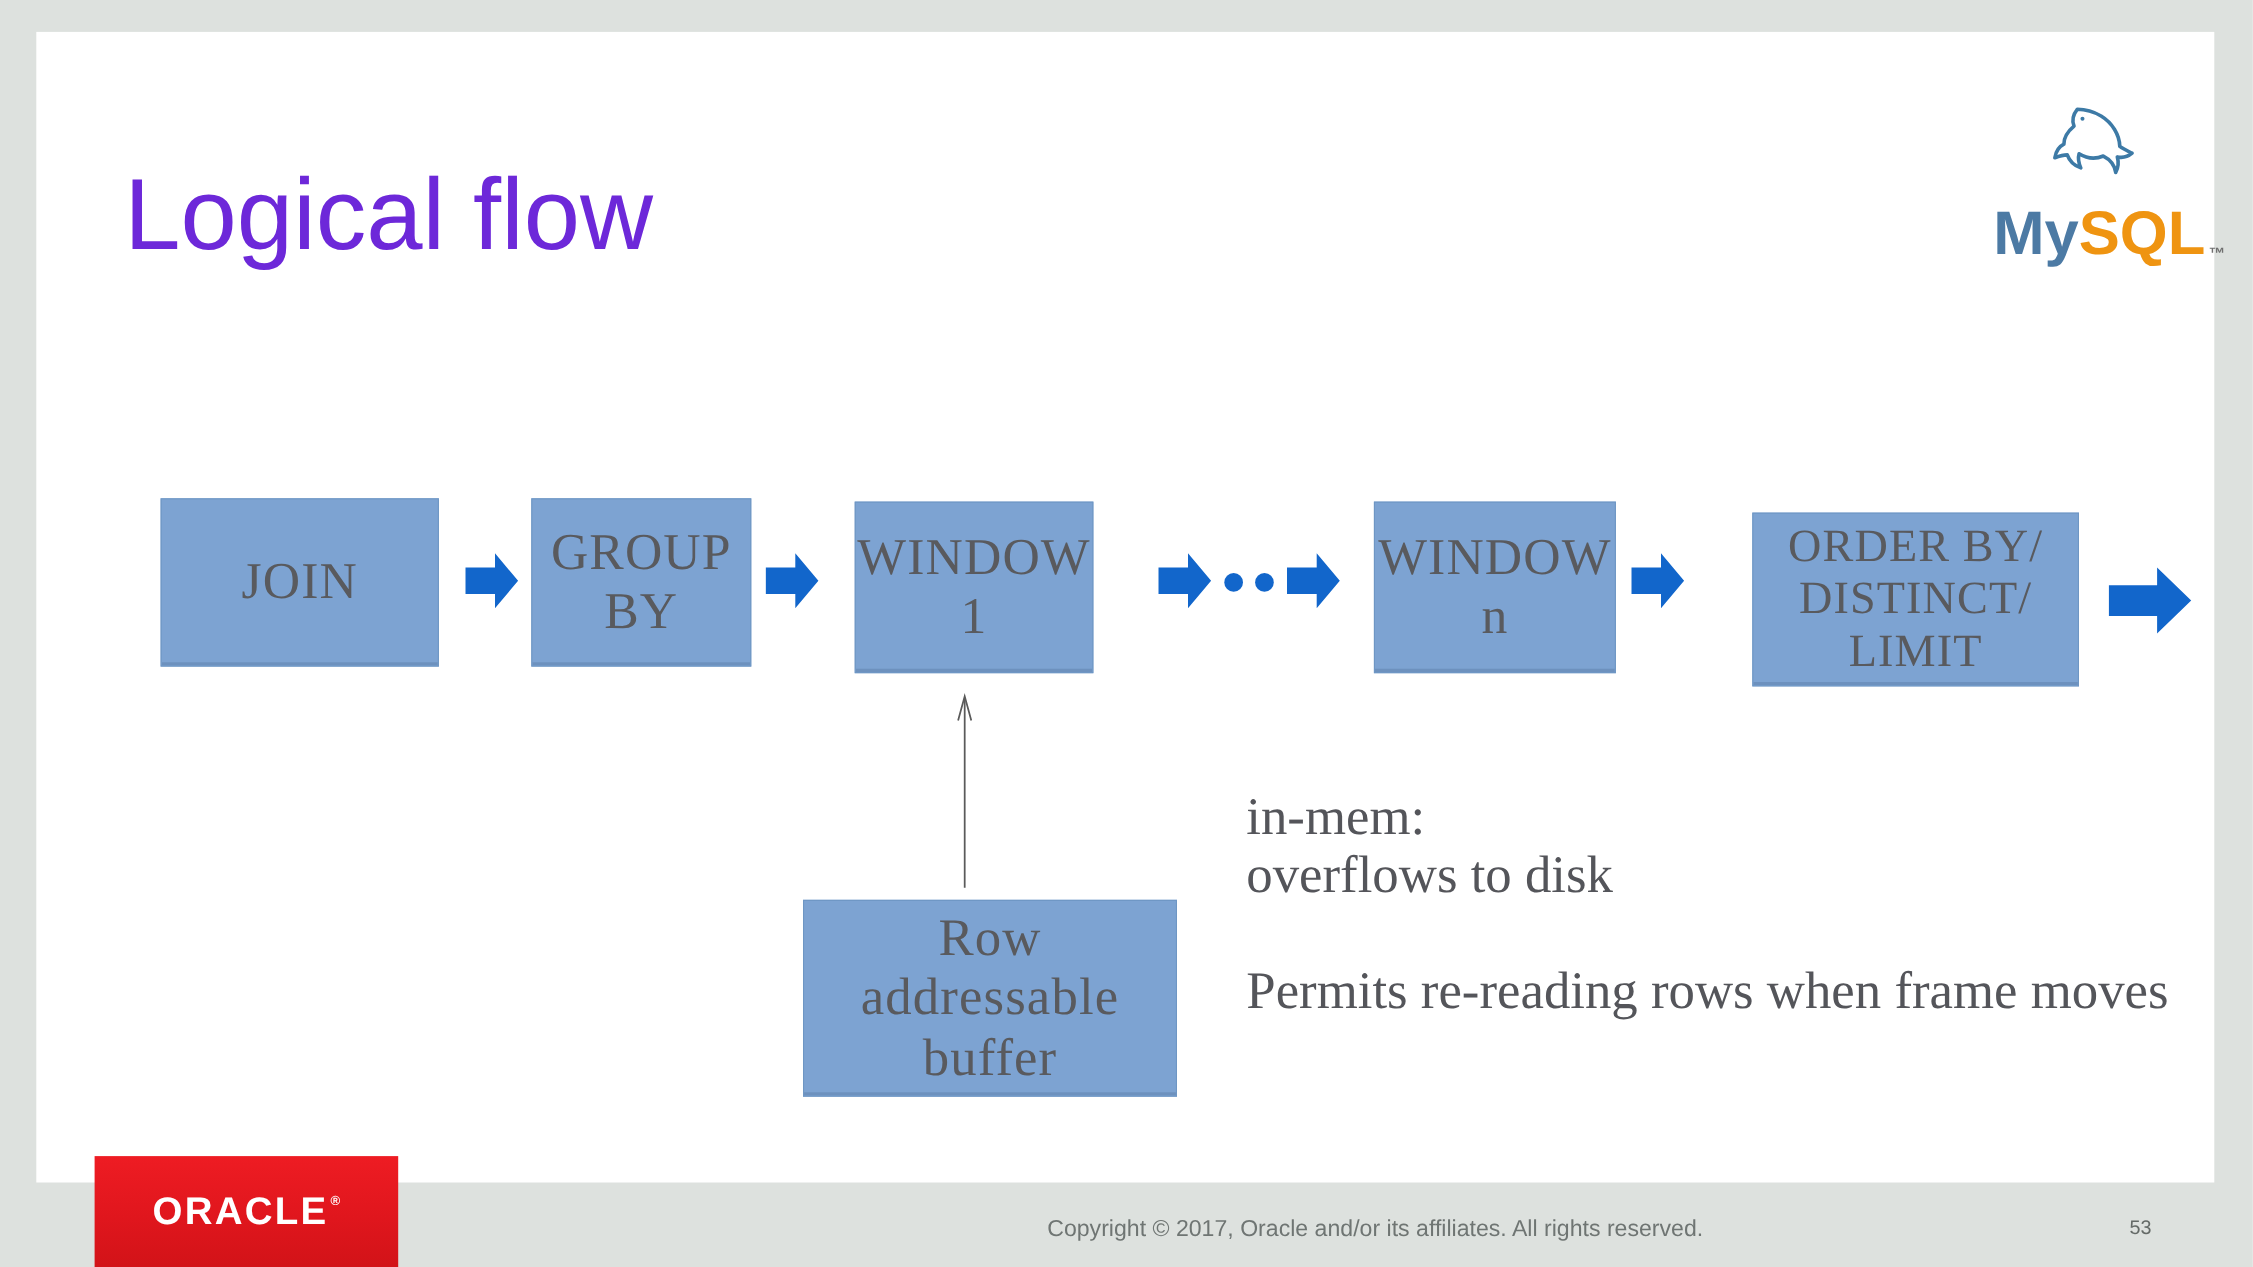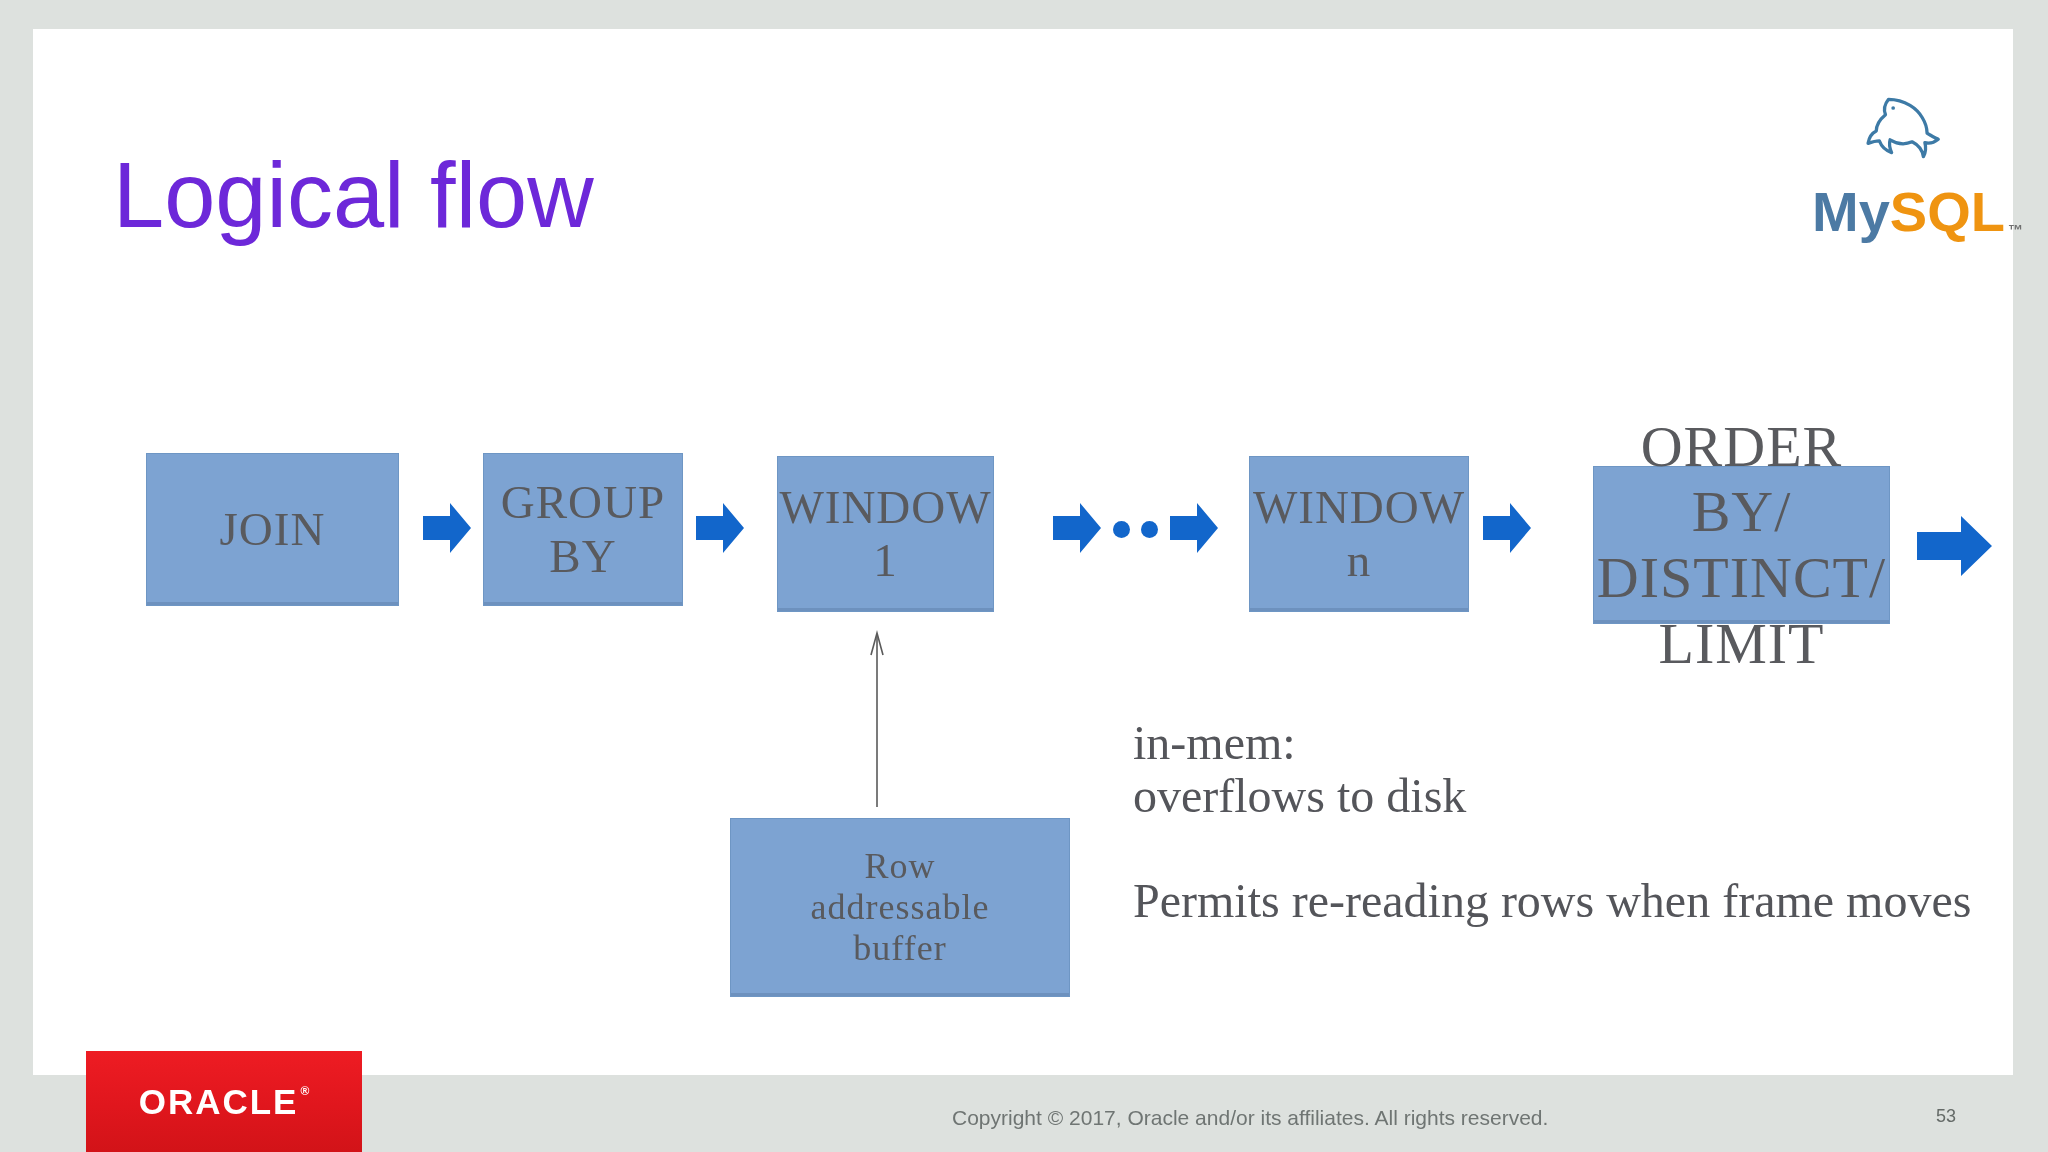--- a/index.html
+++ b/index.html
@@ -26,38 +26,38 @@
     font-family:"Liberation Serif", serif; color:#595a5e;
     white-space:pre-line; line-height:1.13; letter-spacing:1px;
   }
   #box-join     { left:113px;  top:424px; width:251px; height:151px; }
   #box-groupby  { left:450px;  top:424px; width:198px; height:151px; }
   #box-window1  { left:744px;  top:427px; width:215px; height:154px; }
   #box-windown  { left:1216px; top:427px; width:218px; height:154px; }
   #box-orderby  { left:1560px; top:437px; width:295px; height:156px; }
   #box-join .box-label, #box-groupby .box-label,
   #box-window1 .box-label, #box-windown .box-label { font-size:47px; }
-  #box-orderby .box-label { font-size:58px; }
+  #box-orderby .box-label { font-size:42px; }
 
   .arrow { position:absolute; width:50px; height:54px; }
   #arrow-1 { left:390px;  top:472px; }
   #arrow-2 { left:663px;  top:472px; }
   #arrow-3 { left:1020px; top:472px; }
   #arrow-4 { left:1137px; top:472px; }
   #arrow-5 { left:1450px; top:472px; }
   #arrow-out { left:1884px; top:484px; width:78px; height:66px; }
   .dot {
     position:absolute; width:17px; height:17px; border-radius:50%;
     background:#1266cb; top:492px;
   }
   #dot-1 { left:1080px; } #dot-2 { left:1108px; }
 
   
   #box-buffer { left:697px; top:789px; width:338px; height:177px; }
-  #box-buffer .box-label { font-size:36px; }
+  #box-buffer .box-label { font-size:48px; }
   #connector { position:absolute; left:836px; top:598px; width:16px; height:182px; }
 
   
   .note {
     position:absolute; font-family:"Liberation Serif", serif;
     color:#54555a; font-size:48px; line-height:53px; white-space:pre-line;
   }
   #note-buffer  { left:1100px; top:687px; }
   #note-permits { left:1100px; top:845px; }
 

